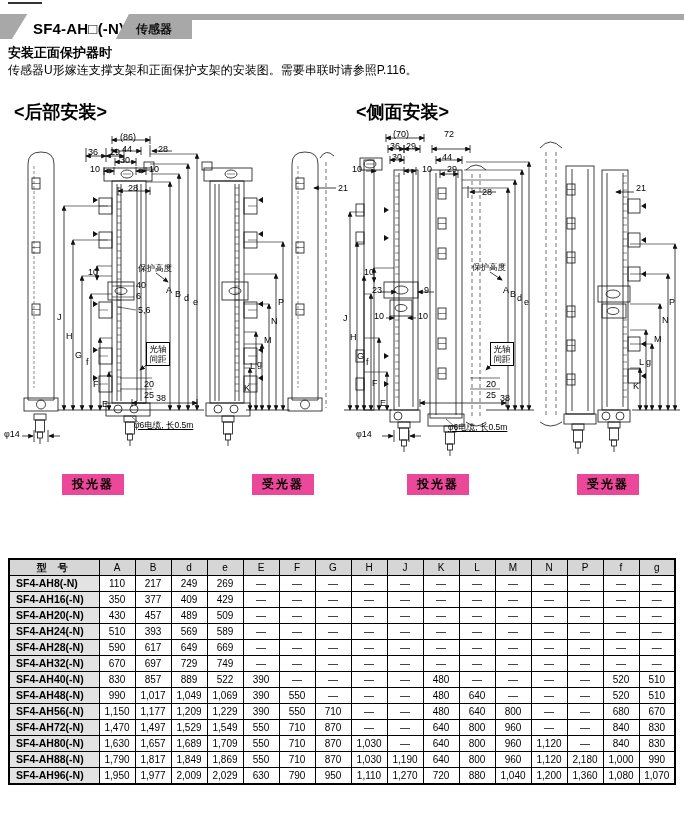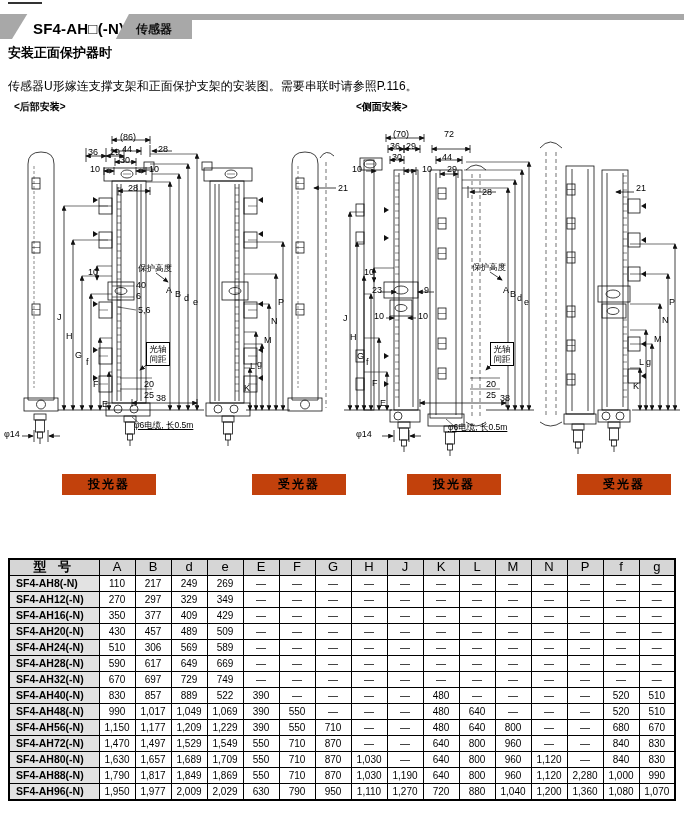--- a/index.html
+++ b/index.html
@@ -6,36 +6,36 @@
   .page{position:relative;width:684px;height:838px;background:#fff;overflow:hidden;
         font-family:"Liberation Sans","DejaVu Sans",sans-serif;color:#000;}
   .cropmark{position:absolute;left:8px;top:2px;width:34px;height:2px;background:#333;}
   .graybar{position:absolute;left:0;top:14px;width:684px;height:6px;background:#a8a8a8;}
   .headblock{position:absolute;left:0;top:14px;width:192px;height:25px;background:#a8a8a8;}
   .modeltab{position:absolute;left:12px;top:12px;width:118px;height:27px;background:#fff;
             clip-path:polygon(14% 0,100% 0,88% 100%,0 100%);}
   .modeltab span{position:absolute;left:21px;top:8px;font-size:15px;font-weight:bold;letter-spacing:0.2px;white-space:nowrap;}
   .subtitle{position:absolute;left:136px;top:21px;font-size:12px;font-weight:bold;color:#111;}
   .sec-title{position:absolute;left:8px;top:44px;font-size:13px;font-weight:bold;}
-  .sec-desc{position:absolute;left:8px;top:62px;font-size:12px;margin-top:16px;}
-  .grp-title{position:absolute;font-size:10px;font-weight:bold;text-align:right;}
+  .sec-desc{position:absolute;left:8px;top:62px;font-size:12px;}
+  .grp-title{position:absolute;font-size:18px;font-weight:bold;text-align:right;}
   .draw{position:absolute;left:0;top:118px;width:684px;height:388px;}
   .draw svg{position:absolute;left:0;top:0;}
   .dim{position:absolute;font-size:9px;line-height:1;white-space:nowrap;color:#000;}
   .dim.cn{font-size:8.5px;}
   .dim.ul{text-decoration:underline;}
   .dim.boxed{border:1px solid #000;background:#fff;width:20px;white-space:normal;
              text-align:center;line-height:1.2;padding:1px;}
-  .tag{position:absolute;background:#c2410c;color:#000;font-size:12px;font-weight:bold;
-       padding:2px 26px;letter-spacing:2px;}
+  .tag{position:absolute;background:#ec4899;color:#000;font-size:12px;font-weight:bold;
+       padding:2px 10px;letter-spacing:2px;}
   .spec{position:absolute;left:8px;top:558px;width:668px;border-collapse:collapse;
         table-layout:fixed;border:2px solid #000;}
   .spec th,.spec td{border:1px solid #000;font-size:10px;text-align:center;
         padding:0 2px;height:15px;line-height:1.1;overflow:hidden;white-space:nowrap;}
-  .spec th{background:#d6d6d6;font-weight:normal;font-size:13px;}
+  .spec th{background:#d6d6d6;font-weight:normal;font-size:10px;}
   .spec th.mh{font-weight:bold;letter-spacing:4px;}
   .spec td.model{background:#e3e3e3;font-weight:bold;text-align:left;padding-left:6px;font-size:10.5px;}
 </style>
 </head>
 <body>
 
 <div class="page">
   <div class="cropmark"></div>
   <div class="graybar"></div>
   <div class="headblock"></div>
@@ -641,39 +641,20 @@
           <td>—</td>
           <td>—</td>
           <td>—</td>
           <td>—</td>
           <td>—</td>
           <td>—</td>
           <td>—</td>
           <td>—</td>
         </tr>
         <tr>
-          <td class="model">SF4-AH12(-N)</td>
-          <td>270</td>
-          <td>297</td>
-          <td>329</td>
-          <td>349</td>
-          <td>—</td>
-          <td>—</td>
-          <td>—</td>
-          <td>—</td>
-          <td>—</td>
-          <td>—</td>
-          <td>—</td>
-          <td>—</td>
-          <td>—</td>
-          <td>—</td>
-          <td>—</td>
-          <td>—</td>
-        </tr>
-        <tr>
           <td class="model">SF4-AH16(-N)</td>
           <td>350</td>
           <td>377</td>
           <td>409</td>
           <td>429</td>
           <td>—</td>
           <td>—</td>
           <td>—</td>
           <td>—</td>
           <td>—</td>
@@ -700,21 +681,21 @@
           <td>—</td>
           <td>—</td>
           <td>—</td>
           <td>—</td>
           <td>—</td>
           <td>—</td>
         </tr>
         <tr>
           <td class="model">SF4-AH24(-N)</td>
           <td>510</td>
-          <td>306</td>
+          <td>393</td>
           <td>569</td>
           <td>589</td>
           <td>—</td>
           <td>—</td>
           <td>—</td>
           <td>—</td>
           <td>—</td>
           <td>—</td>
           <td>—</td>
           <td>—</td>
@@ -864,21 +845,21 @@
           <td>1,869</td>
           <td>550</td>
           <td>710</td>
           <td>870</td>
           <td>1,030</td>
           <td>1,190</td>
           <td>640</td>
           <td>800</td>
           <td>960</td>
           <td>1,120</td>
-          <td>2,280</td>
+          <td>2,180</td>
           <td>1,000</td>
           <td>990</td>
         </tr>
         <tr>
           <td class="model">SF4-AH96(-N)</td>
           <td>1,950</td>
           <td>1,977</td>
           <td>2,009</td>
           <td>2,029</td>
           <td>630</td>

